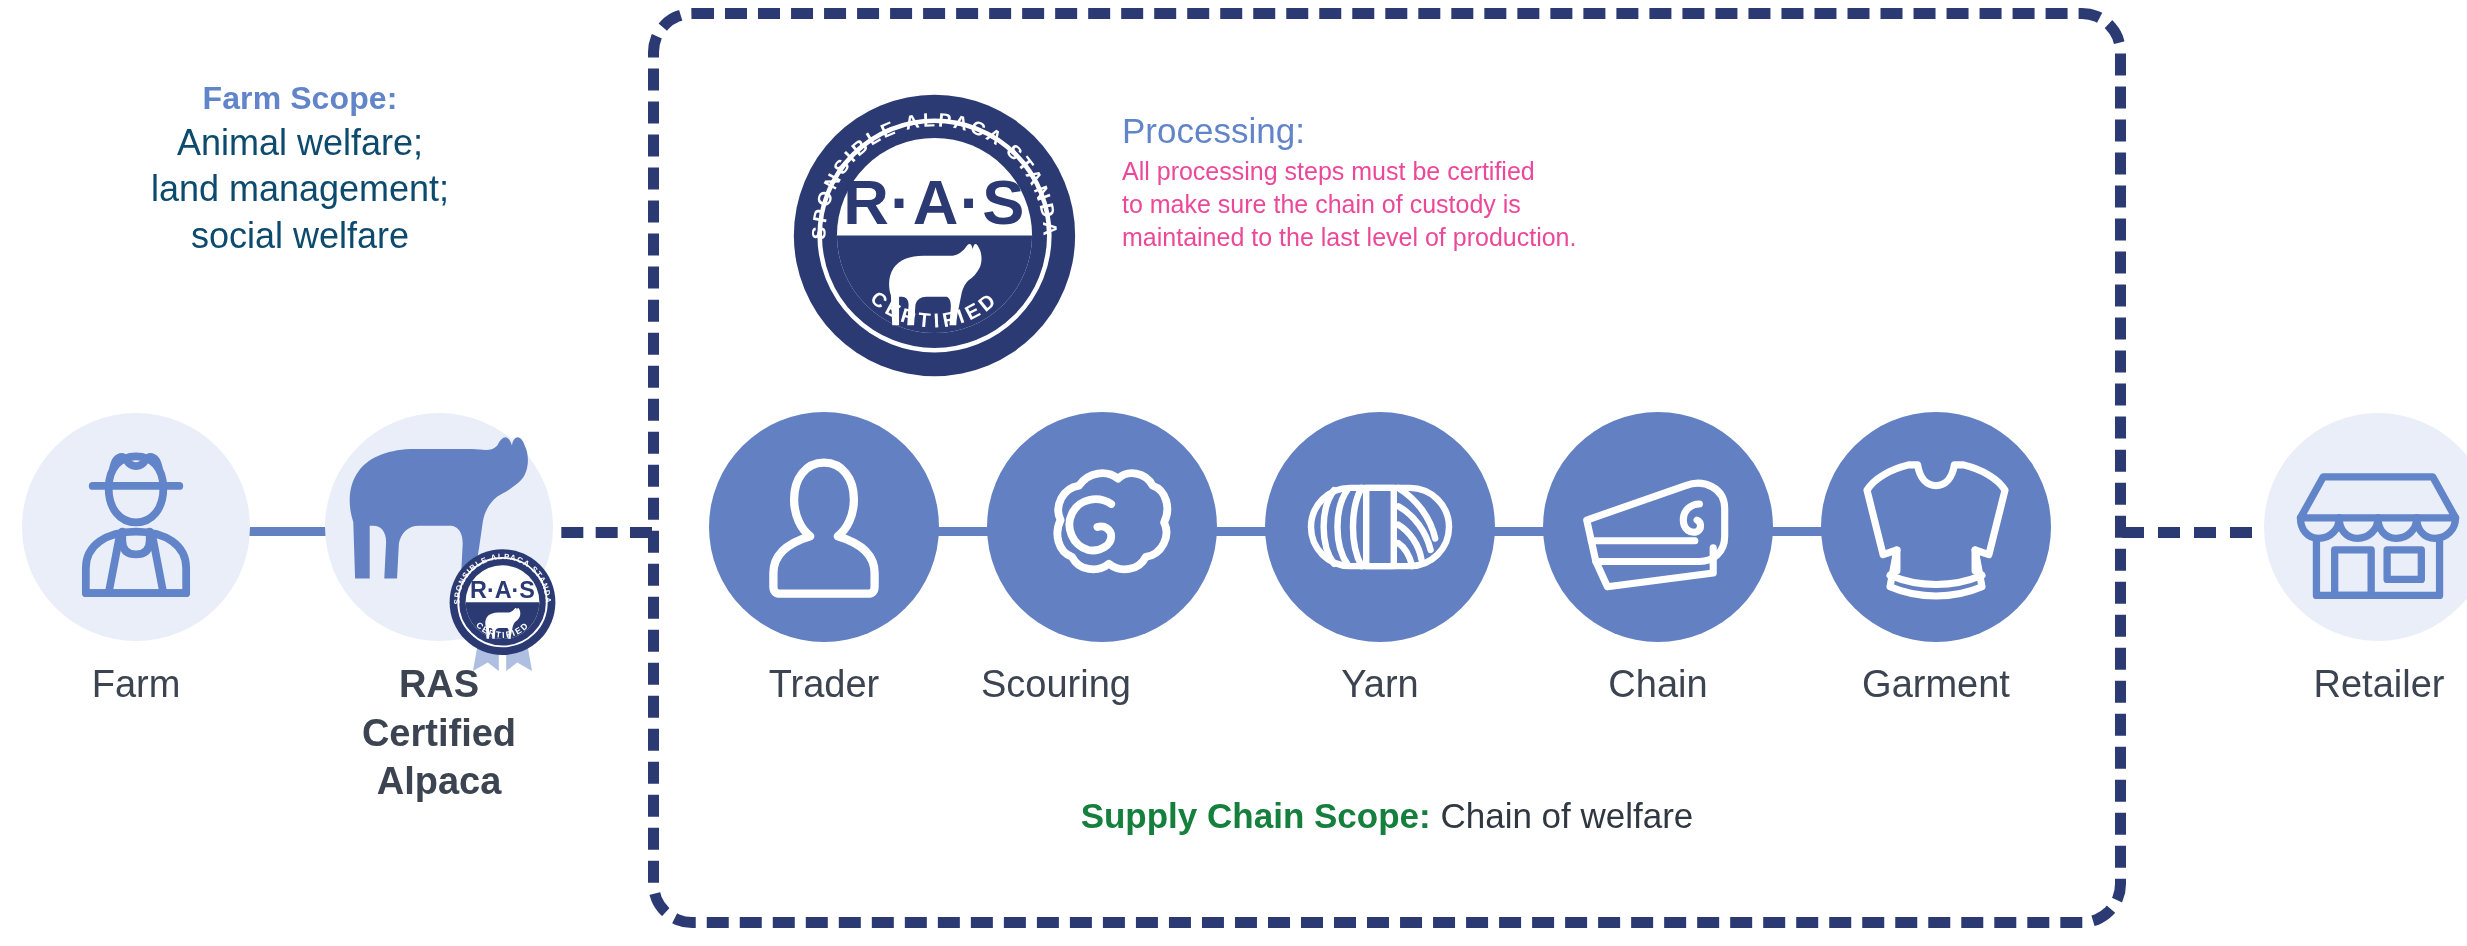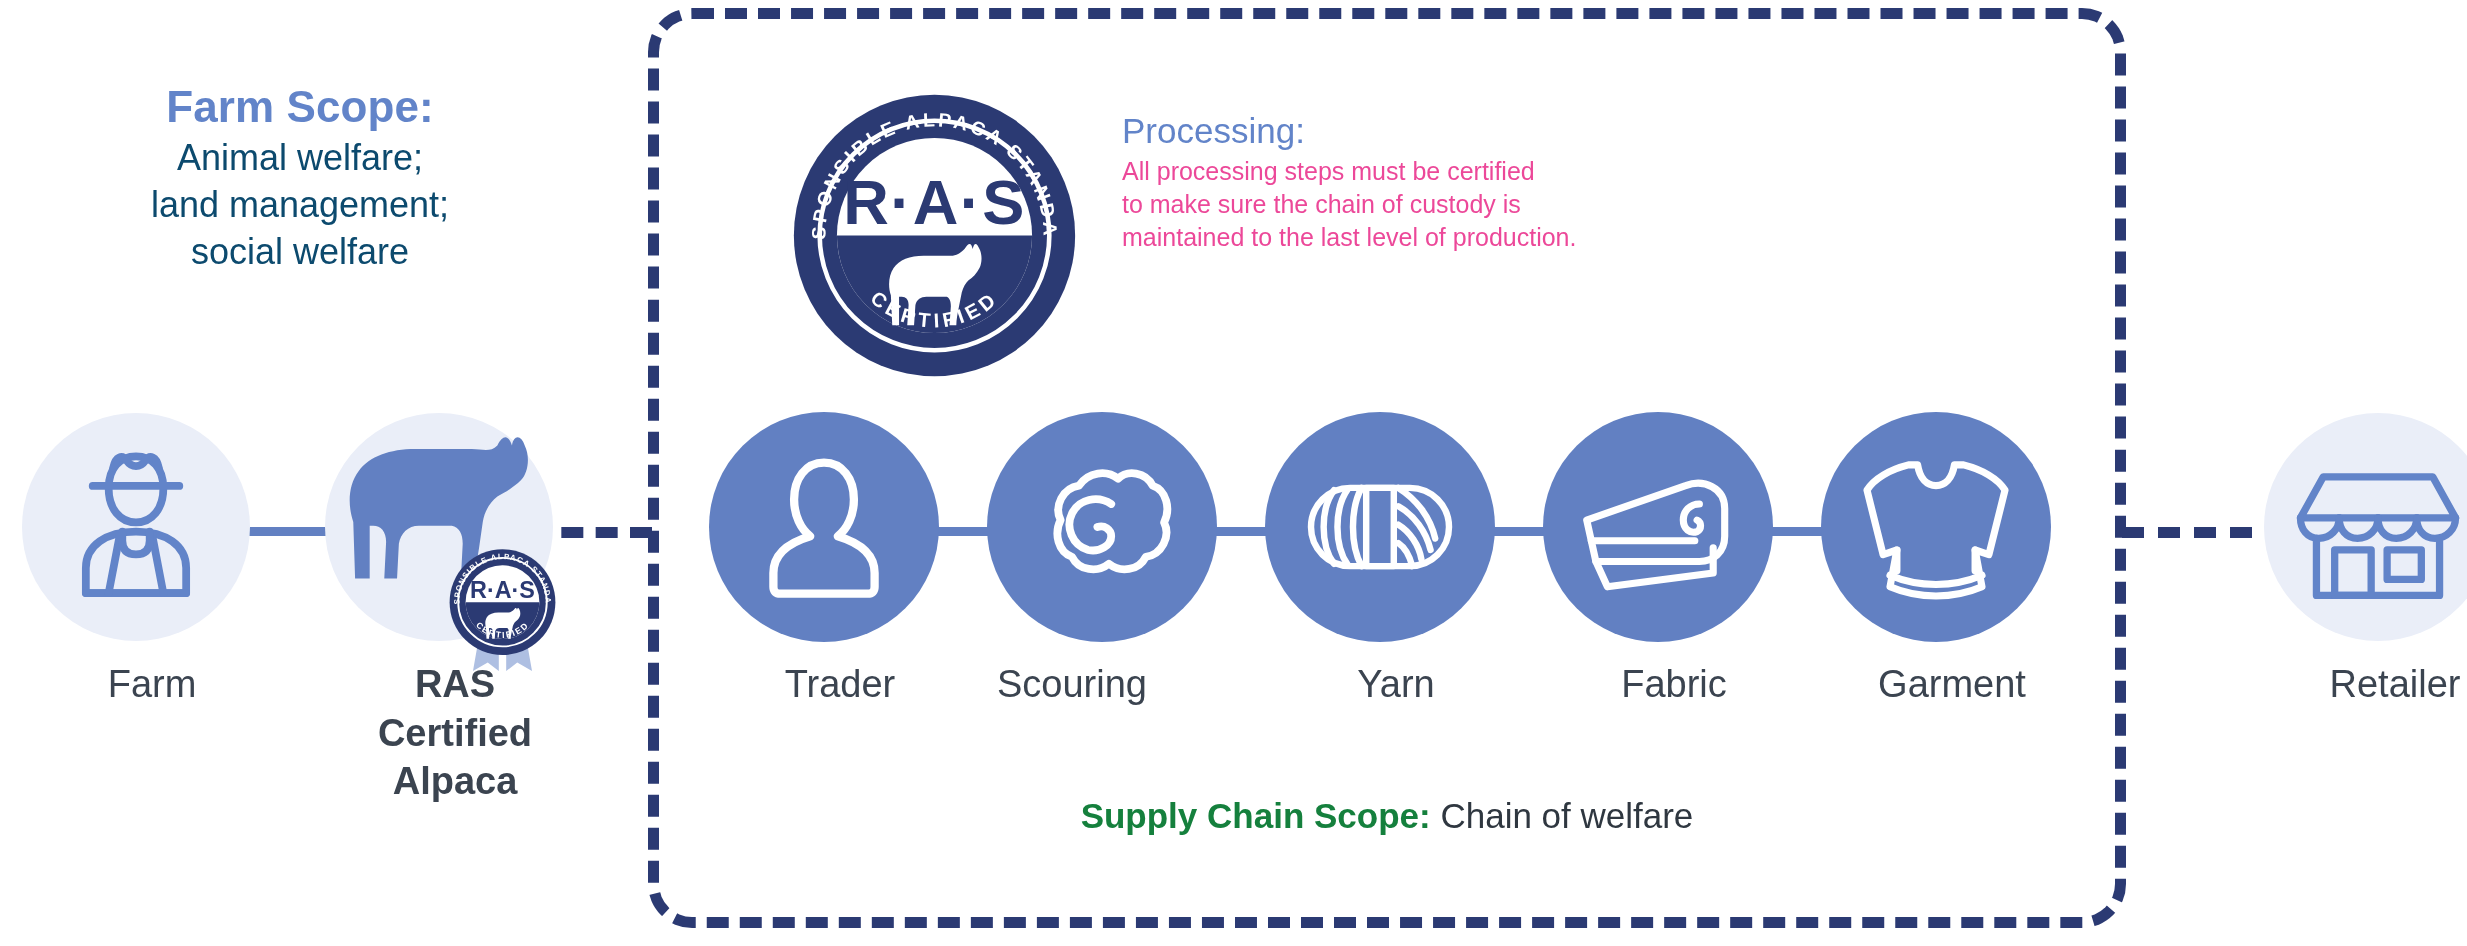--- a/index.html
+++ b/index.html
@@ -36,21 +36,21 @@
     position: absolute;
     left: 20px;
     top: 78px;
     width: 560px;
     text-align: center;
     line-height: 1.30;
   }
   .scope-head {
     color: #6284c9;
     font-weight: bold;
-    font-size: 44px;
+    font-size: 32px;
     letter-spacing: .1px;
   }
   .scope-body {
     color: #0c4a6e;
     font-size: 36px;
   }
   .processing-block {
     position: absolute;
     left: 1122px;
     top: 108px;
@@ -82,21 +82,20 @@
   }
 
   
   .node-label {
     position: absolute;
     text-align: center;
     color: #3b4450;
     font-size: 38px;
     line-height: 1.28;
     white-space: pre-line;
-    padding-left: 16px;
   }
 
   
   .circle {
     position: absolute;
     border-radius: 50%;
   }
   .circle.light  { background: #eaeef8; }
   .circle.filled { background: #6280c2; }
 
@@ -303,21 +302,21 @@
       <g fill="none" stroke="#ffffff" stroke-width="3.1" stroke-linejoin="round" stroke-linecap="round">
         <path d="M19,47 L62,32 C70,29 79,33 79,42 L79,54
                  C79,61 74,65 68,65 L23,65 L19,47 Z"></path>
         <path d="M68,40 C64,40 61,43 61,47 C61,51 64,53 67,52
                  C69,51 69,48 67,47"></path>
         <path d="M21,56 L66,56"></path>
         <path d="M23,65 L28,76 L74,70 L74,59"></path>
       </g>
     </svg>
   </div>
-  <div class="node-label" style="left:1522px; top:660px; width:272px;">Fabric</div>
+  <div class="node-label" style="left:1522px; top:660px; width:272px;">Chain</div>
 
   <div class="circle filled" style="left:1821px; top:412px; width:230px; height:230px;">
     <svg width="230" height="230" viewBox="0 0 100 100" aria-hidden="true">
       <g fill="none" stroke="#ffffff" stroke-width="3.1" stroke-linejoin="round" stroke-linecap="round">
         <path d="M38,23 L42,23 C43,29 46,32 50,32 C54,32 57,29 58,23
                  L62,23 C70,25 77,29 80,34 L73,62
                  L67,60 L70,76 C63,79 56,80 50,80 C44,80 37,79 30,76
                  L33,60 L27,62 L20,34 C23,29 30,25 38,23 Z"></path>
         <path d="M33,60 L33,69"></path>
         <path d="M67,60 L67,69"></path>

